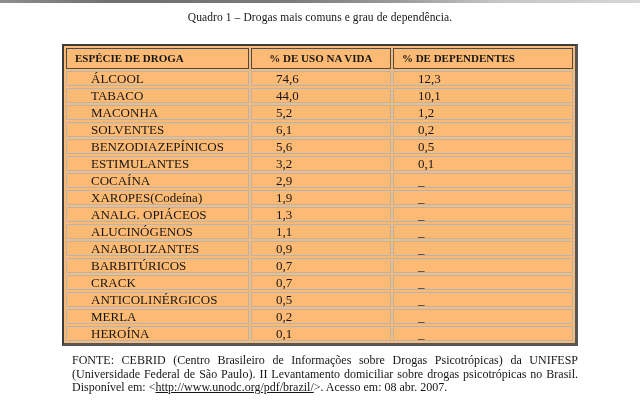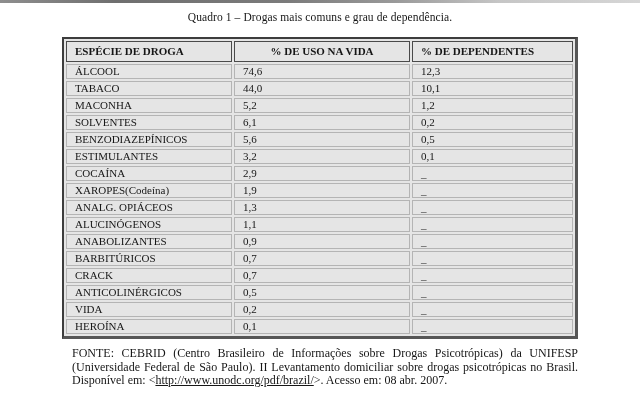--- a/index.html
+++ b/index.html
@@ -20,50 +20,50 @@
       #8e8e8e 0%, #6f6f6f 18%, #7b7b7b 45%,
       #9a9a9a 62%, #c6c6c6 78%, #d6d6d6 100%);
   }
   .caption {
     padding-top: 11px;
     text-align: center;
     font-size: 11.5px;
     letter-spacing: 0.1px;
   }
   table.drugs {
-    margin: 14px 0 0 62px;
+    margin: 21px 0 0 62px;
     width: 516px;
     border-collapse: separate;
     border-spacing: 2px;
-    background: #e5e5e5;
+    background: #fdba74;
     border-top: 2px solid #3d3d3d;
     border-left: 2px solid #3d3d3d;
     border-right: 3px solid #565656;
     border-bottom: 3px solid #565656;
   }
   table.drugs th {
     box-sizing: border-box;
     border: 1px solid #4a4a4a;
     font-size: 11px;
     font-weight: bold;
     line-height: 13px;
     padding: 3px 8px;
     white-space: nowrap;
   }
   table.drugs td {
     box-sizing: border-box;
     border: 1px solid #b4b4b4;
-    font-size: 11px;
+    font-size: 13px;
     line-height: 13px;
-    padding: 0 8px;
+    padding: 0 24px;
     white-space: nowrap;
     overflow: hidden;
   }
   th.col-drug { width: 166px; text-align: left; }
-  th.col-uso  { width: 176px; text-align: center; }
+  th.col-uso  { width: 140px; text-align: center; }
   th.col-dep  { text-align: left; }
   td.cell-left   { text-align: left; }
   td.cell-center { text-align: left; }
   .source-note {
     margin: 8px 0 0 72px;
     width: 506px;
     font-size: 12px;
     line-height: 13.6px;
     text-align: justify;
   }
@@ -155,21 +155,21 @@
           <td class="cell-left">CRACK</td>
           <td class="cell-center">0,7</td>
           <td class="cell-center">_</td>
         </tr>
         <tr>
           <td class="cell-left">ANTICOLINÉRGICOS</td>
           <td class="cell-center">0,5</td>
           <td class="cell-center">_</td>
         </tr>
         <tr>
-          <td class="cell-left">VIDA</td>
+          <td class="cell-left">MERLA</td>
           <td class="cell-center">0,2</td>
           <td class="cell-center">_</td>
         </tr>
         <tr>
           <td class="cell-left">HEROÍNA</td>
           <td class="cell-center">0,1</td>
           <td class="cell-center">_</td>
         </tr>
       </tbody>
   </table>

